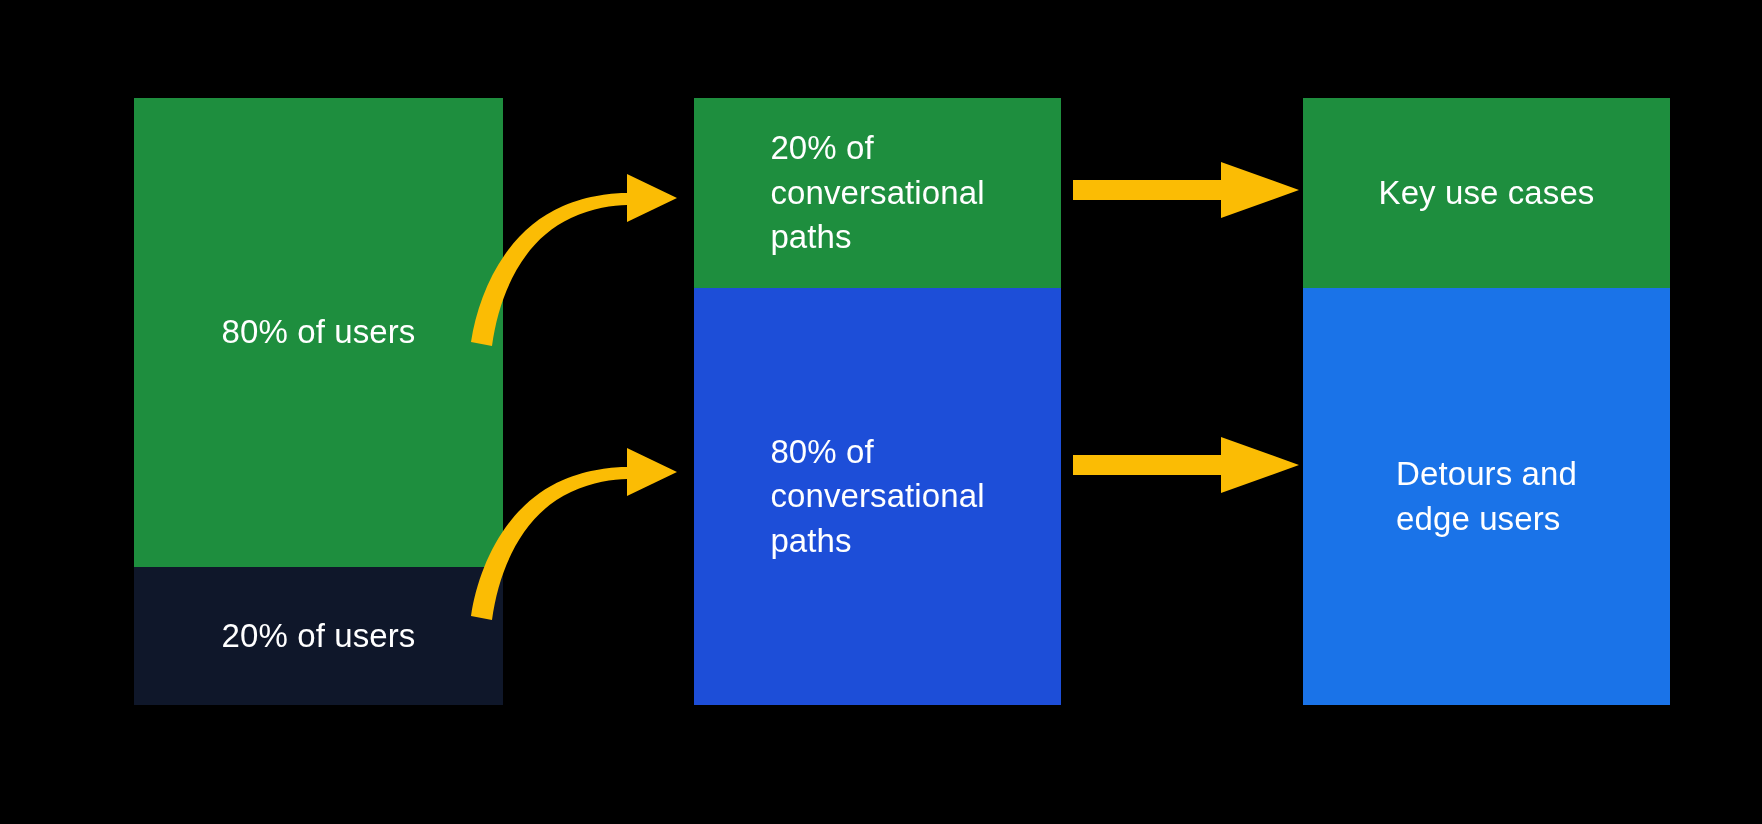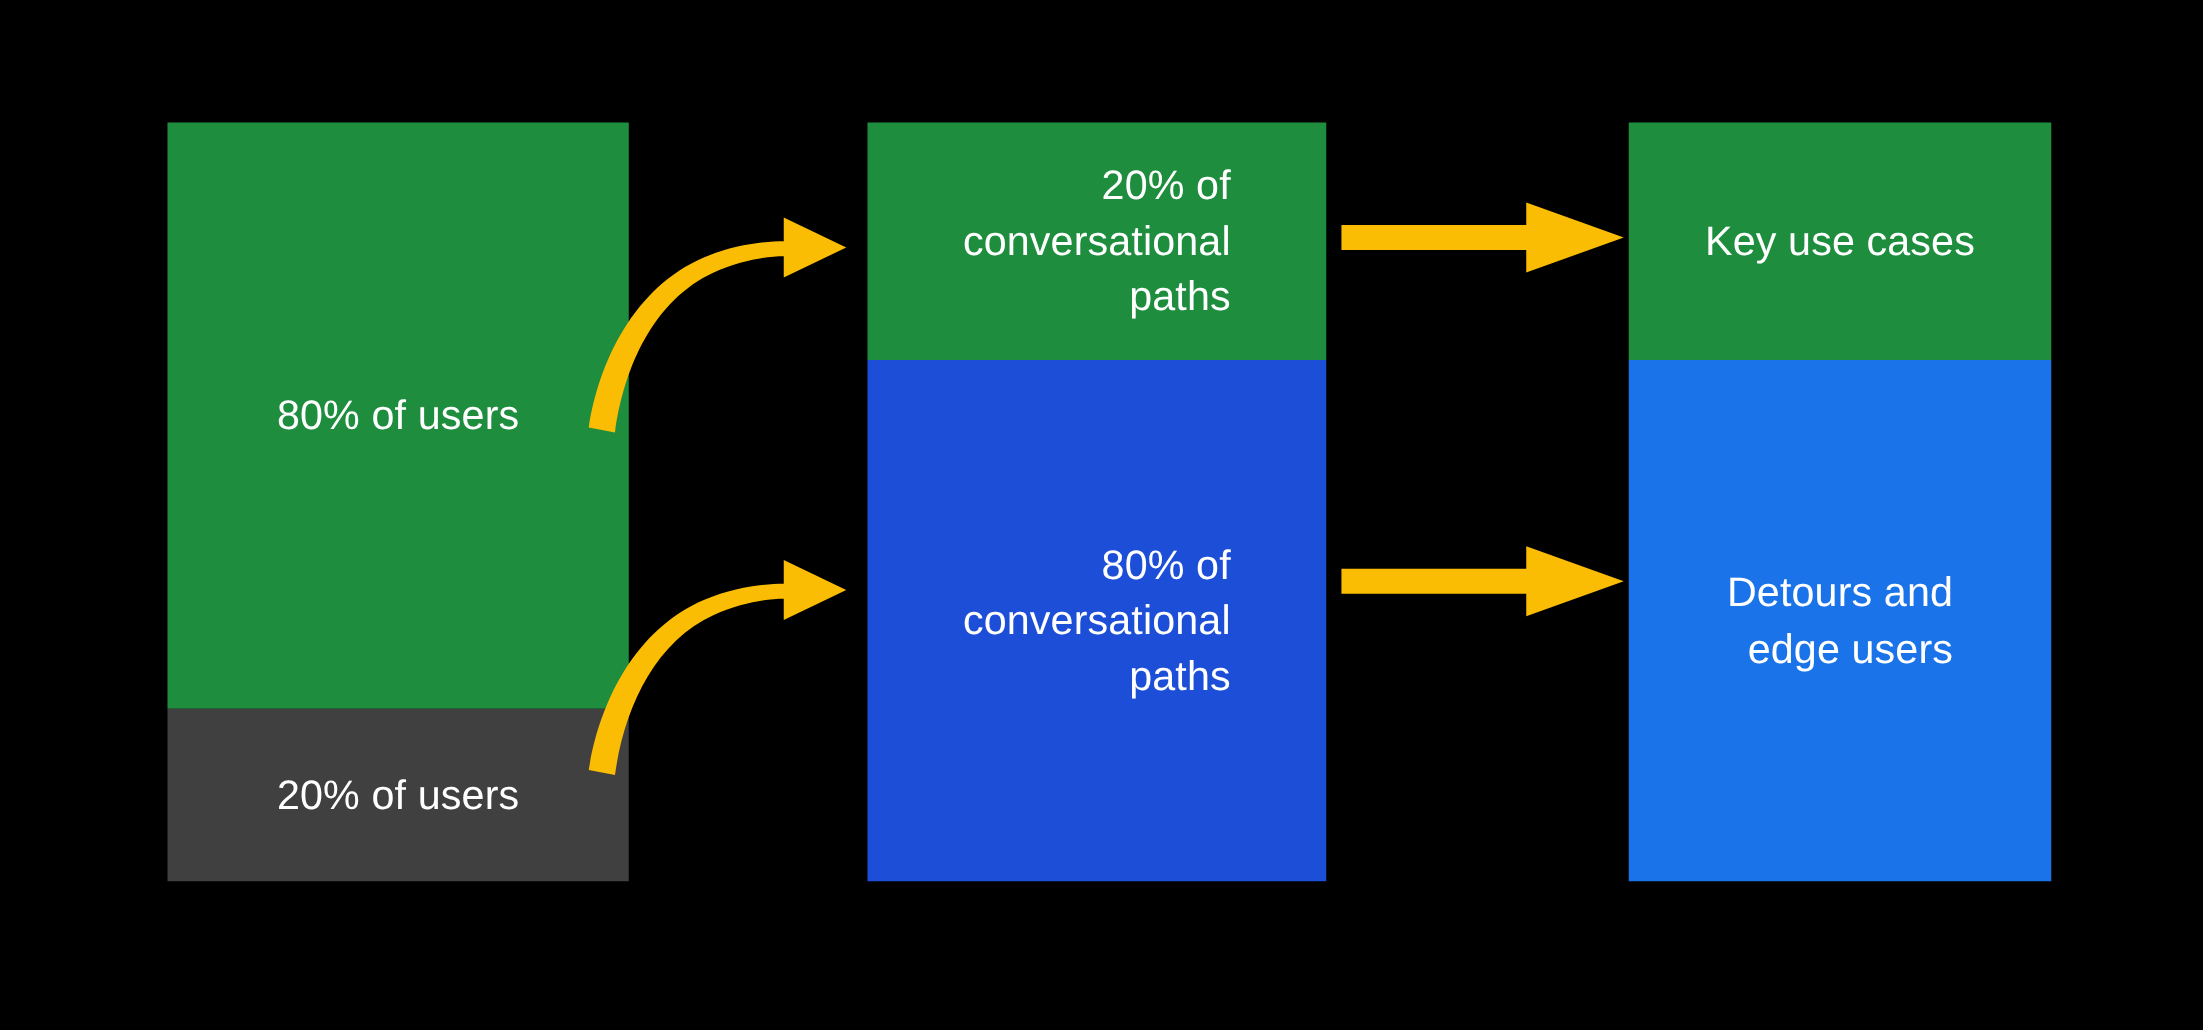--- a/index.html
+++ b/index.html
@@ -38,52 +38,52 @@
     justify-content: center;
     box-sizing: border-box;
   }
 
   .segment-label {
     color: #ffffff;
     font-family: "Liberation Sans", sans-serif;
     font-size: 33px;
     font-weight: 400;
     line-height: 1.35;
-    text-align: right;
+    text-align: left;
     letter-spacing: 0.1px;
     white-space: pre-line;
     padding: 0 10px;
   }
 
   
   #column-users {
     left: 86px;
     top: 98px;
     width: 369px;
     height: 781px;
     margin-left: 48px;
   }
   #column-users .seg-green { height: 469px; background: #1E8E3E; }
-  #column-users .seg-blue  { height: 138px; background: #404040; }
+  #column-users .seg-blue  { height: 138px; background: #0f172a; }
 
   
   #column-paths {
     left: 694px;
     top: 98px;
     width: 367px;
     height: 607px;
   }
   #column-paths .seg-green { height: 190px; background: #1E8E3E; }
   #column-paths .seg-blue  { height: 417px; background: #1d4ed8; }
 
   
   #column-cases {
     left: 1303px;
     top: 98px;
-    width: 338px;
+    width: 367px;
     height: 607px;
   }
   #column-cases .seg-green { height: 190px; background: #1E8E3E; }
   #column-cases .seg-blue  { height: 417px; background: #1A73E8; }
 
   
   .arrow-svg {
     position: absolute;
     pointer-events: none;
   }

